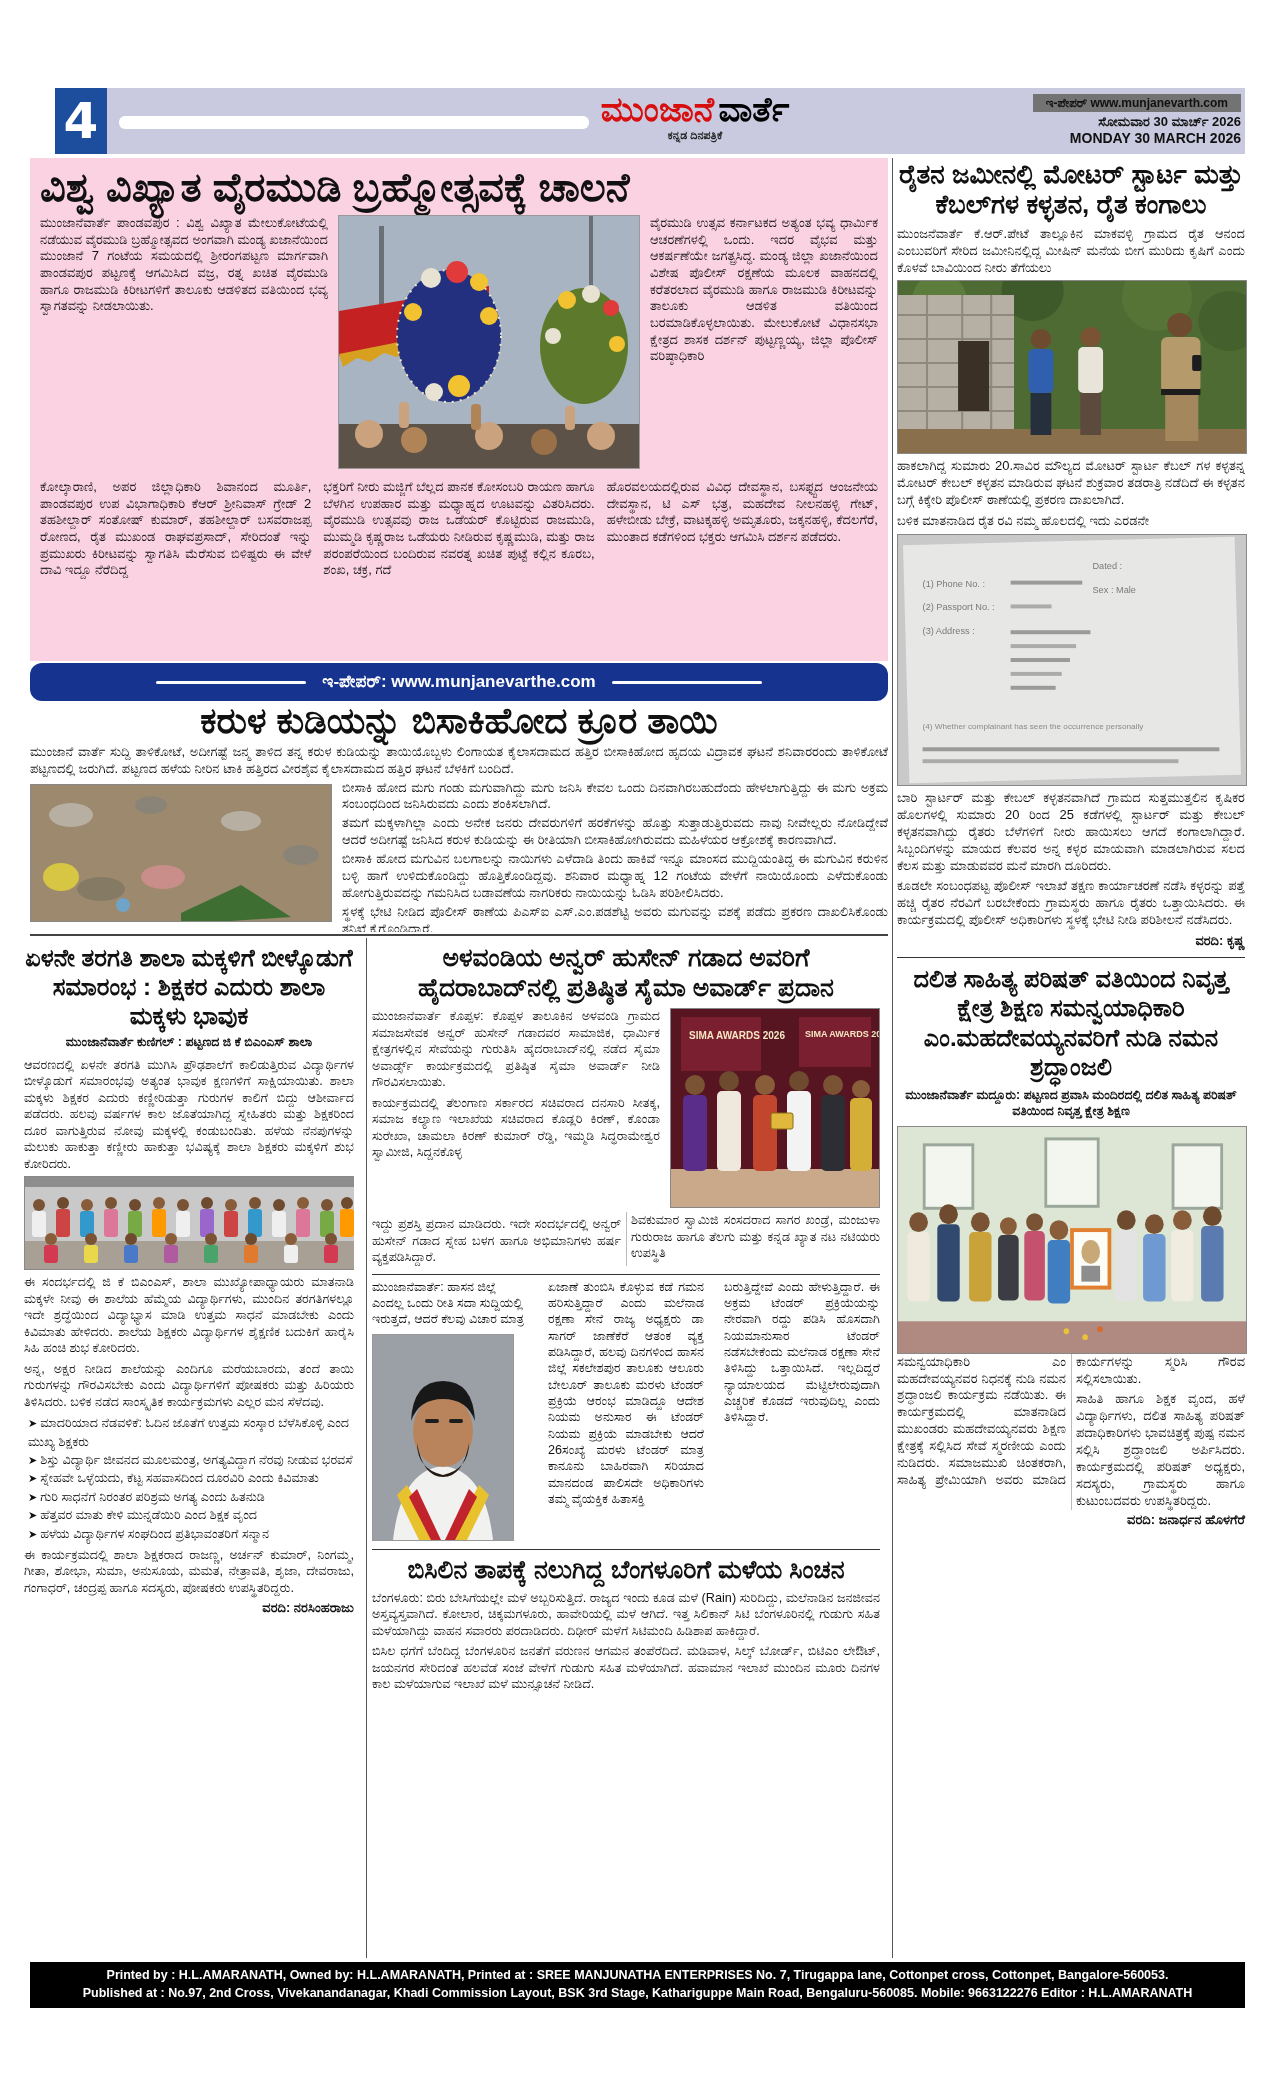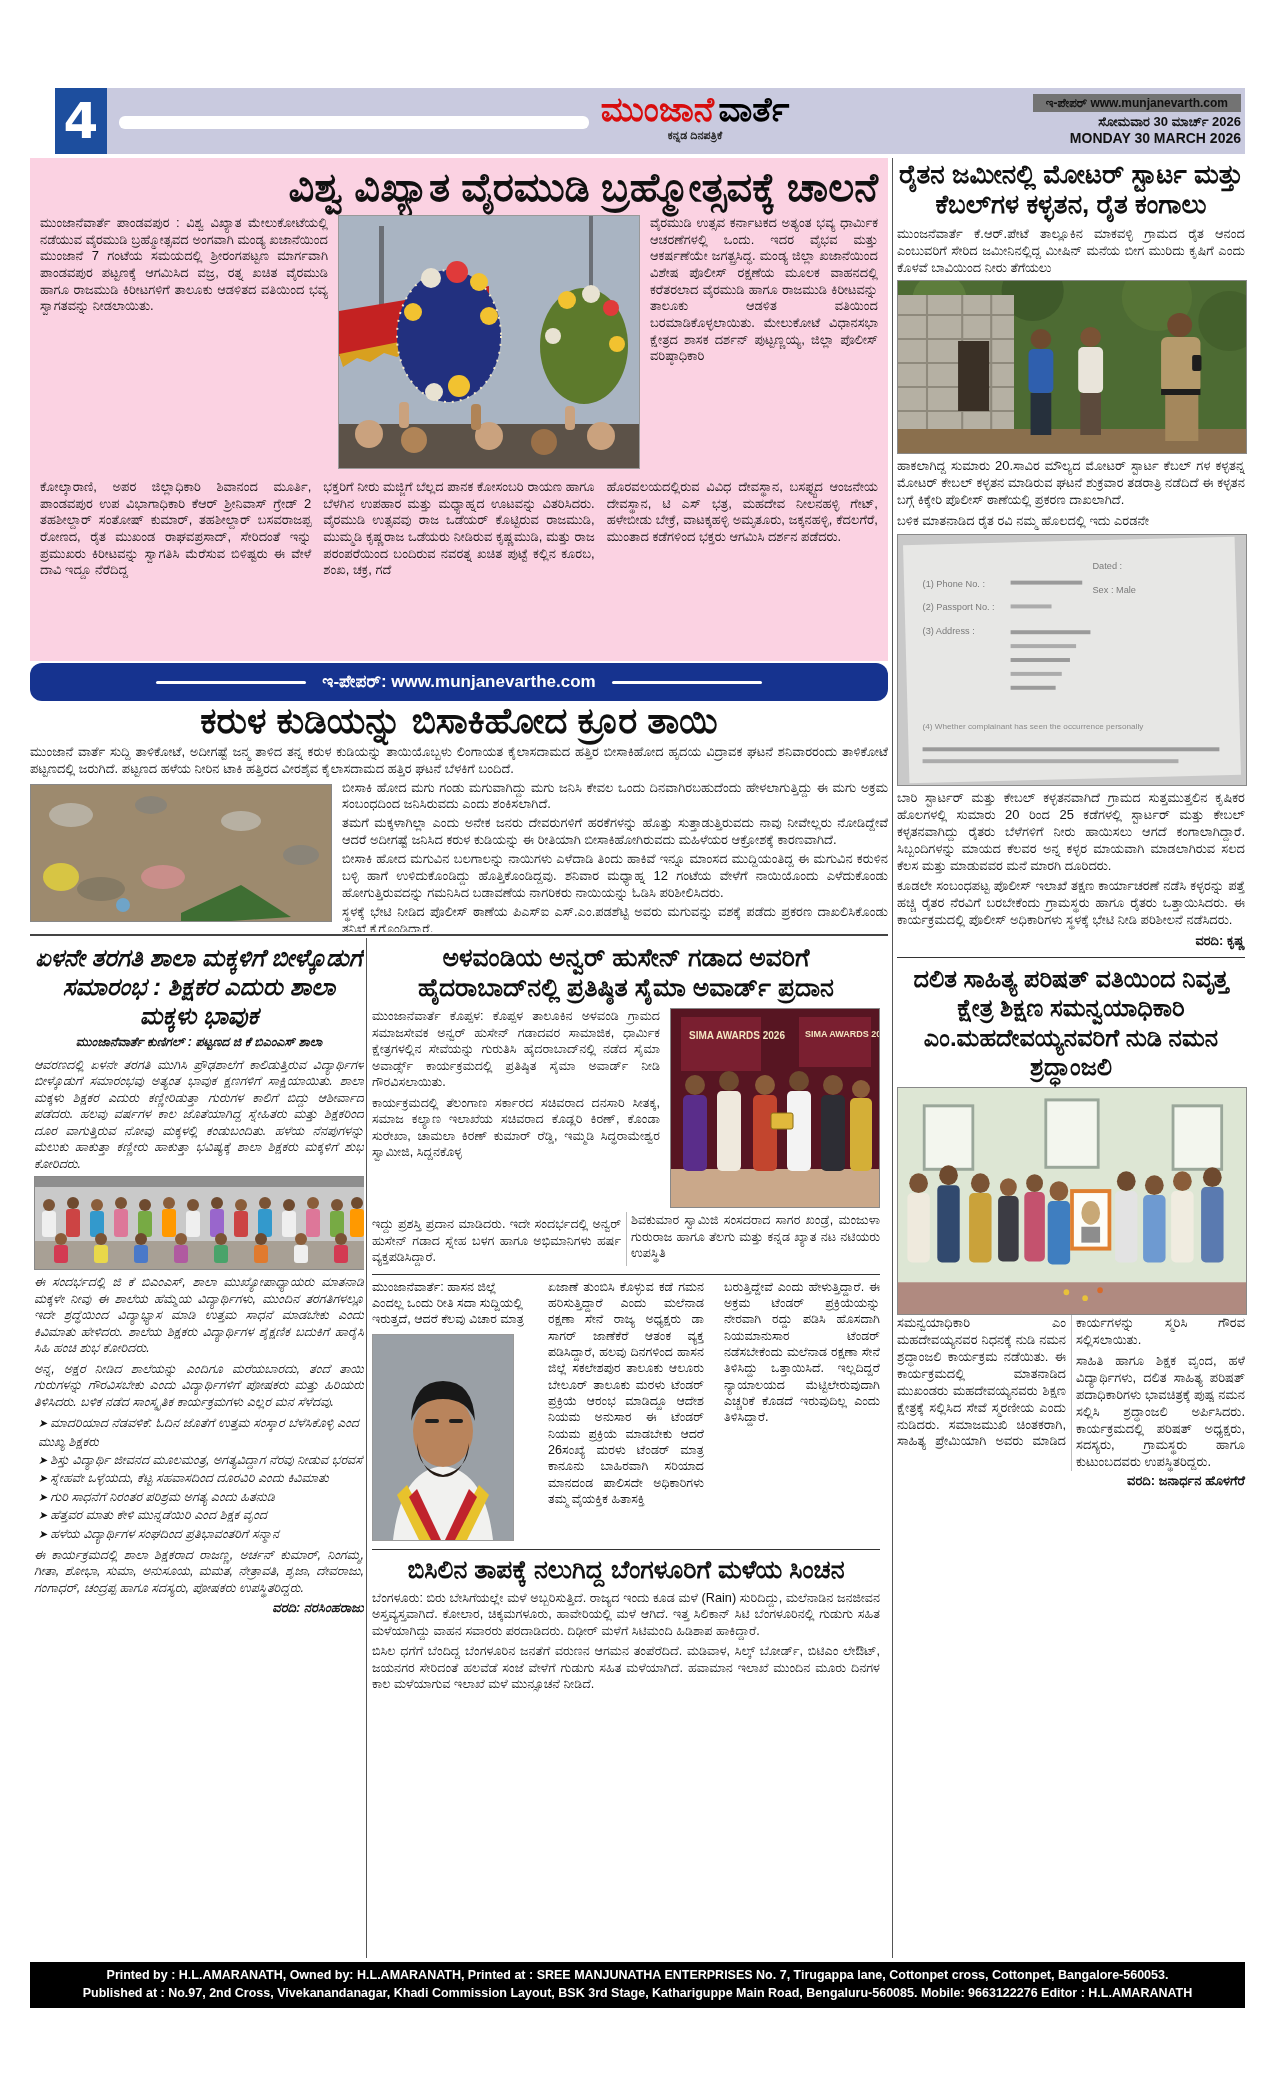--- a/index.html
+++ b/index.html
@@ -14,21 +14,21 @@
   .masthead{position:absolute;left:470px;top:4px;width:340px;text-align:center;line-height:1.05;}
   .masthead .m1{color:#d80d0d;font-weight:bold;font-size:34px;}
   .masthead .m2{color:#000;font-weight:bold;font-size:34px;}
   .masthead .sub{font-size:11px;font-weight:bold;color:#222;margin-top:2px;}
   .head-right{position:absolute;right:4px;top:5px;width:300px;text-align:right;}
   .epaper-box{background:#737373;display:inline-block;padding:2px 13px;font-size:12px;font-weight:bold;}
   .date-kn{font-size:13px;font-weight:bold;margin-top:2px;}
   .date-en{font-size:14px;font-weight:bold;font-stretch:condensed;}
   
   .lead{position:absolute;left:30px;top:158px;width:858px;height:503px;background:#fbd2e2;padding:0;box-sizing:border-box;}
-  .lead h1{margin:8px 10px 6px;font-size:40px;line-height:1.08;text-align:right;font-weight:bold;}
+  .lead h1{margin:8px 10px 6px;font-size:40px;line-height:1.08;text-align:left;font-weight:bold;}
   .lead-row1{display:flex;gap:10px;margin:2px 10px 0;height:256px;overflow:hidden;}
   .lead-row1 .c{font-size:13px;line-height:1.28;}
   .lead-row1 .c1{width:288px;}
   .lead-row1 .c2{flex:1;}
   .lead-photo{flex:none;width:300px;height:252px;border:1px solid #999;}
   .lead-row2{display:flex;gap:12px;margin:8px 10px 0;height:178px;overflow:hidden;}
   .lead-row2 .c{flex:1;font-size:13px;line-height:1.28;}
   
   .vrule{position:absolute;width:1px;background:#555;}
   .rail{position:absolute;left:897px;top:158px;width:348px;height:1800px;}
@@ -45,21 +45,21 @@
           display:flex;align-items:center;justify-content:center;gap:16px;border-radius:12px;}
   .banner .line{height:3px;background:#fff;width:150px;border-radius:2px;}
   .banner .txt{color:#fff;font-size:17px;font-weight:bold;}
   
   .karula{position:absolute;left:30px;top:702px;width:858px;height:230px;overflow:hidden;}
   .karula h1{margin:0 0 4px;font-size:36px;text-align:center;font-weight:bold;line-height:1.05;}
   .karula p{font-size:13px;line-height:1.3;margin:2px 0;}
   .karula .ph{float:left;width:300px;height:136px;margin:4px 10px 2px 0;border:1px solid #888;}
   .hline{position:absolute;left:30px;background:#444;height:1.5px;}
   
-  .bleft{position:absolute;left:34px;top:938px;width:330px;height:1020px;overflow:hidden;font-style:italic;}
+  .bleft{position:absolute;left:24px;top:938px;width:330px;height:1020px;overflow:hidden;}
   .bleft h2{font-size:24px;line-height:1.2;text-align:center;font-weight:bold;margin:6px 0 4px;}
   .bleft p,.bcenter p{font-size:12.7px;line-height:1.3;margin:4px 0;}
   .bullets{margin:4px 0;padding-left:4px;list-style:none;font-size:12.7px;line-height:1.45;}
   .bullets li::before{content:"➤ ";font-size:11px;}
   .bcenter{position:absolute;left:372px;top:938px;width:508px;height:1020px;overflow:hidden;}
   .bcenter h2{font-size:25px;line-height:1.2;text-align:center;font-weight:bold;margin:4px 0 6px;}
   .sima-row{display:flex;gap:10px;}
   .sima-row .t{width:288px;}
   .sima-photo{flex:none;width:208px;height:198px;border:1px solid #888;}
   .sec-rule{border-top:1.5px solid #333;margin:8px 0 4px;}
@@ -184,20 +184,21 @@
       <rect x="110" y="152" width="44" height="4" fill="#9a9a9a"></rect>
       <rect x="24" y="214" width="290" height="4" fill="#9a9a9a"></rect>
         <rect x="24" y="226" width="250" height="4" fill="#ababab"></rect>
     </svg>
     <p class="jt">ಬಾರಿ ಸ್ಟಾರ್ಟರ್ ಮತ್ತು ಕೇಬಲ್ ಕಳ್ಳತನವಾಗಿದೆ ಗ್ರಾಮದ ಸುತ್ತಮುತ್ತಲಿನ ಕೃಷಿಕರ ಹೊಲಗಳಲ್ಲಿ ಸುಮಾರು 20 ರಿಂದ 25 ಕಡೆಗಳಲ್ಲಿ ಸ್ಟಾರ್ಟರ್ ಮತ್ತು ಕೇಬಲ್ ಕಳ್ಳತನವಾಗಿದ್ದು ರೈತರು ಬೆಳೆಗಳಿಗೆ ನೀರು ಹಾಯಿಸಲು ಆಗದೆ ಕಂಗಾಲಾಗಿದ್ದಾರೆ. ಸಿಬ್ಬಂದಿಗಳನ್ನು ಮಾಯದ ಕೆಲವರ ಅನ್ನ ಕಳ್ಳರ ಮಾಯವಾಗಿ ಮಾಡಲಾಗಿರುವ ಸಲದ ಕೆಲಸ ಮತ್ತು ಮಾಡುವವರ ಮನೆ ಮಾರಗಿ ದೂರಿದರು.</p>
     <p class="jt">ಕೂಡಲೇ ಸಂಬಂಧಪಟ್ಟ ಪೊಲೀಸ್ ಇಲಾಖೆ ತಕ್ಷಣ ಕಾರ್ಯಾಚರಣೆ ನಡೆಸಿ ಕಳ್ಳರನ್ನು ಪತ್ತೆ ಹಚ್ಚಿ ರೈತರ ನೆರವಿಗೆ ಬರಬೇಕೆಂದು ಗ್ರಾಮಸ್ಥರು ಹಾಗೂ ರೈತರು ಒತ್ತಾಯಿಸಿದರು. ಈ ಕಾರ್ಯಕ್ರಮದಲ್ಲಿ ಪೊಲೀಸ್ ಅಧಿಕಾರಿಗಳು ಸ್ಥಳಕ್ಕೆ ಭೇಟಿ ನೀಡಿ ಪರಿಶೀಲನೆ ನಡೆಸಿದರು.</p>
     <div class="reporter">ವರದಿ: ಕೃಷ್ಣ</div>
 
     <div class="rail-divider"></div>
     <h3>ದಲಿತ ಸಾಹಿತ್ಯ ಪರಿಷತ್ ವತಿಯಿಂದ ನಿವೃತ್ತ ಕ್ಷೇತ್ರ ಶಿಕ್ಷಣ ಸಮನ್ವಯಾಧಿಕಾರಿ ಎಂ.ಮಹದೇವಯ್ಯನವರಿಗೆ ನುಡಿ ನಮನ ಶ್ರದ್ಧಾಂಜಲಿ</h3>
+    <div class="byline">ಮುಂಜಾನೆವಾರ್ತೆ ಮದ್ದೂರು: ಪಟ್ಟಣದ ಪ್ರವಾಸಿ ಮಂದಿರದಲ್ಲಿ ದಲಿತ ಸಾಹಿತ್ಯ ಪರಿಷತ್ ವತಿಯಿಂದ ನಿವೃತ್ತ ಕ್ಷೇತ್ರ ಶಿಕ್ಷಣ</div>
     <svg class="photo-block" viewBox="0 0 372 228" preserveAspectRatio="none" style="height:226px;">
       <rect width="372" height="228" fill="#dde6d4"></rect>
       <rect x="28" y="18" width="52" height="64" fill="#f3f6ee" stroke="#9aa79a" stroke-width="3"></rect>
       <rect x="158" y="12" width="56" height="68" fill="#f3f6ee" stroke="#9aa79a" stroke-width="3"></rect>
       <rect x="294" y="18" width="52" height="64" fill="#f3f6ee" stroke="#9aa79a" stroke-width="3"></rect>
       <rect x="0" y="196" width="372" height="32" fill="#b08a80"></rect>
       <g>
         <circle cx="22" cy="96" r="10" fill="#7a5335"></circle>
           <rect x="10" y="106" width="24" height="70" rx="5" fill="#efeadd"></rect>
         <circle cx="54" cy="88" r="10" fill="#6e4a2f"></circle>

